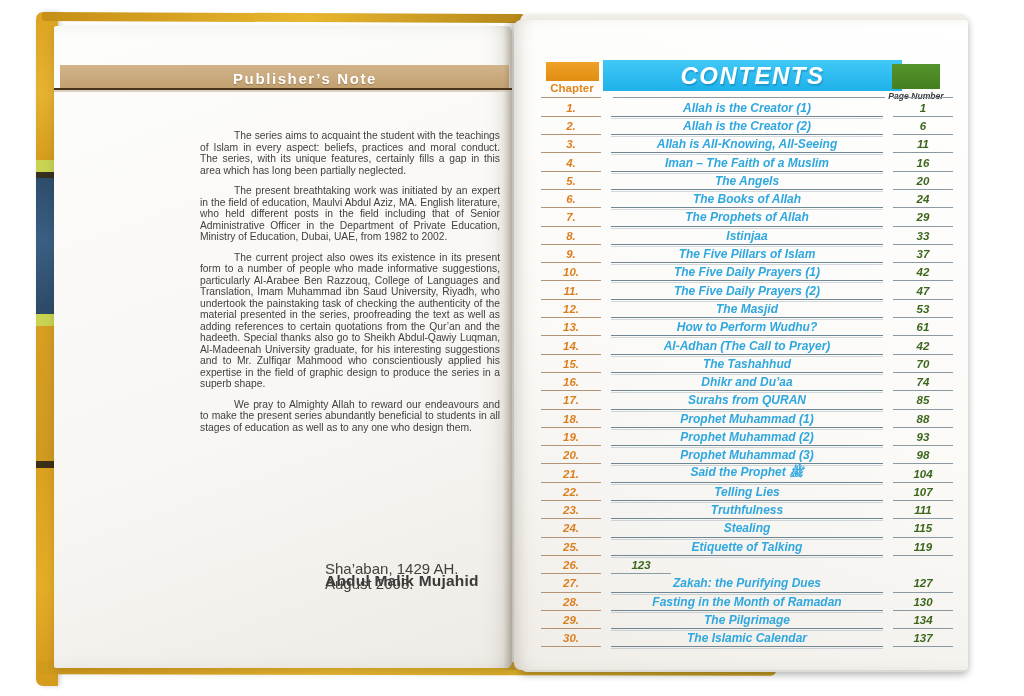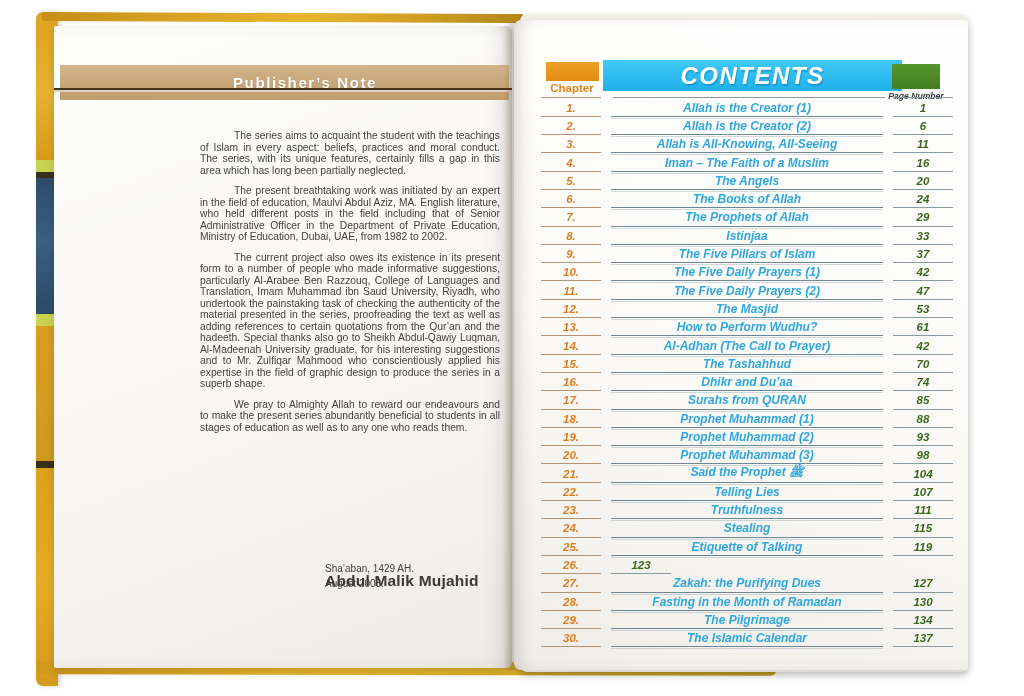--- a/index.html
+++ b/index.html
@@ -52,41 +52,41 @@
     border-radius:7px 3px 3px 7px;
     box-shadow: inset 12px 0 20px -12px rgba(90,75,50,.32), 0 4px 10px rgba(0,0,0,.12);
   }
   .gutter {
     position:absolute; left:503px; top:22px; width:20px; height:648px;
     background:linear-gradient(90deg, rgba(80,65,45,0) 0%, rgba(80,65,45,.22) 48%, rgba(80,65,45,0) 100%);
   }
 
   
   .pn-banner {
-    position:absolute; left:6px; top:39px; right:3px; height:35px;
+    position:absolute; left:6px; top:39px; right:3px; height:27px;
     background:linear-gradient(180deg,#d2b38b,#bf9d6c);
     display:flex; align-items:center; justify-content:center;
     color:#ffffff; font-weight:bold; font-size:15px; letter-spacing:1.6px;
     text-shadow:0 1px 1px rgba(110,85,45,.45);
     padding-left:41px;
   }
   .pn-rule { position:absolute; left:0; top:62px; right:0; height:2.4px;
     background:#46331a; box-shadow:0 2px 0 #ddd2c2; }
   .pn-body {
     position:absolute; left:146px; top:104px; width:300px;
     color:#403f3d; font-size:10.3px; line-height:11.5px; text-align:justify;
   }
   .pn-body p { margin:0 0 9px 0; text-indent:34px; }
   .pn-sign {
     position:absolute; left:271px; top:506px;
     font-size:15.5px; font-weight:bold; color:#3a3937; letter-spacing:.2px;margin-top:40px;
   }
   .pn-date {
     position:absolute; left:271px; top:535px;
-    font-size:10px; line-height:15px; color:#403f3d;
+    font-size:15px; line-height:15px; color:#403f3d;
   }
 
   
   .toc-chapter-box { position:absolute; left:32px; top:42px; width:53px; height:19px;
     background:linear-gradient(180deg,#f0a127,#e18c12); }
   .toc-chapter-label { position:absolute; left:17px; top:62px; width:82px; text-align:center;
     font-weight:bold; font-size:11.5px; color:#e0861c; }
   .toc-banner {
     position:absolute; left:89px; top:40px; width:299px; height:31px;
     background:linear-gradient(180deg,#41c8f6,#1eb1ea);
@@ -133,21 +133,21 @@
   <div class="page-left">
     <div class="pn-banner">
       <span>Publisher’s Note</span>
     </div>
     <div class="pn-rule"></div>
 
     <div class="pn-body">
       <p>The series aims to acquaint the student with the teachings of Islam in every aspect: beliefs, practices and moral conduct. The series, with its unique features, certainly fills a gap in this area which has long been partially neglected.</p>
       <p>The present breathtaking work was initiated by an expert in the field of education, Maulvi Abdul Aziz, MA. English literature, who held different posts in the field including that of Senior Administrative Officer in the Department of Private Education, Ministry of Education, Dubai, UAE, from 1982 to 2002.</p>
       <p>The current project also owes its existence in its present form to a number of people who made informative suggestions, particularly Al-Arabee Ben Razzouq, College of Languages and Translation, Imam Muhammad ibn Saud University, Riyadh, who undertook the painstaking task of checking the authenticity of the material presented in the series, proofreading the text as well as adding references to certain quotations from the Qur’an and the hadeeth. Special thanks also go to Sheikh Abdul-Qawiy Luqman, Al-Madeenah University graduate, for his interesting suggestions and to Mr. Zulfiqar Mahmood who conscientiously applied his expertise in the field of graphic design to produce the series in a superb shape.</p>
-      <p>We pray to Almighty Allah to reward our endeavours and to make the present series abundantly beneficial to students in all stages of education as well as to any one who reads them.</p>
+      <p>We pray to Almighty Allah to reward our endeavours and to make the present series abundantly beneficial to students in all stages of education as well as to any one who design them.</p>
     </div>
 
     <div class="pn-sign">Abdul Malik Mujahid</div>
     <div class="pn-date">
       <div>Sha’aban, 1429 AH.</div>
       <div>August 2008.</div>
     </div>
   </div>
 
   <div class="gutter"></div>

